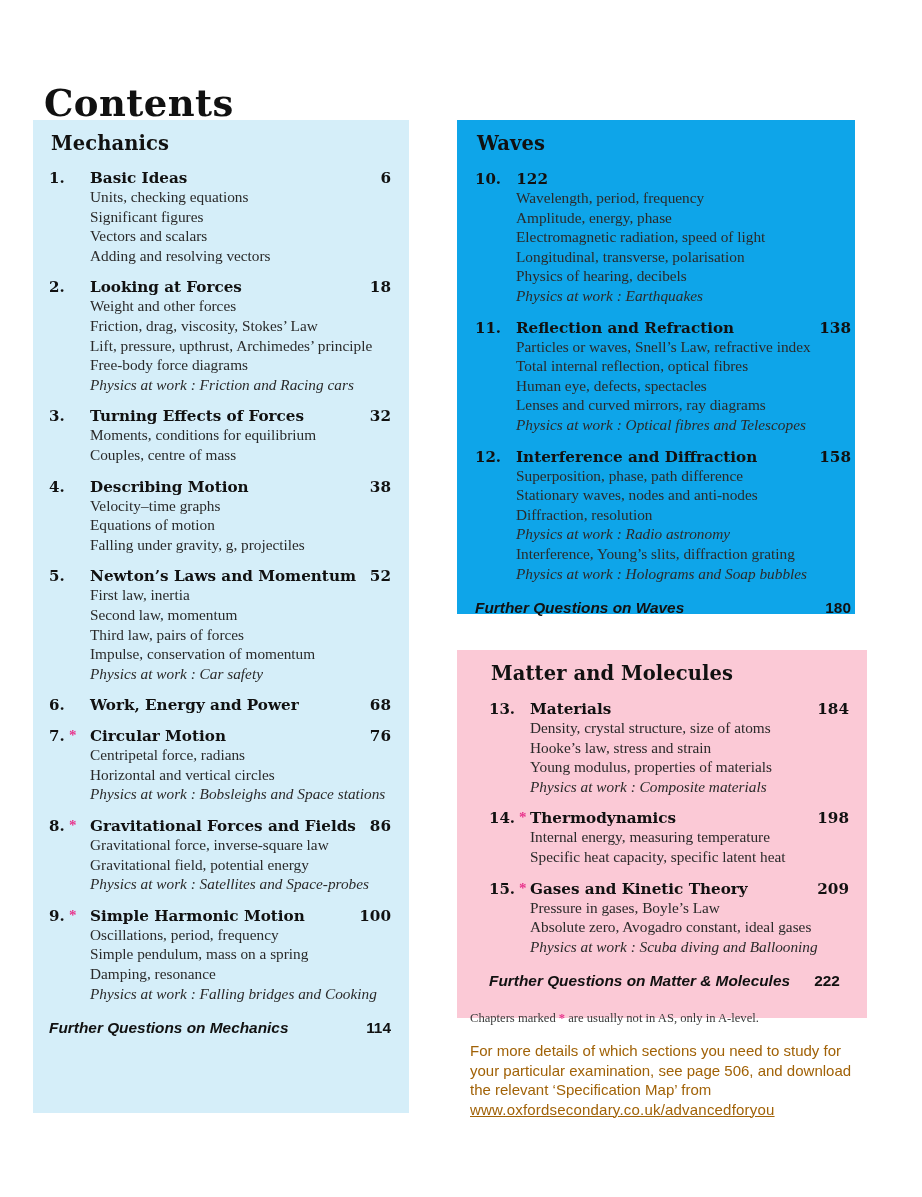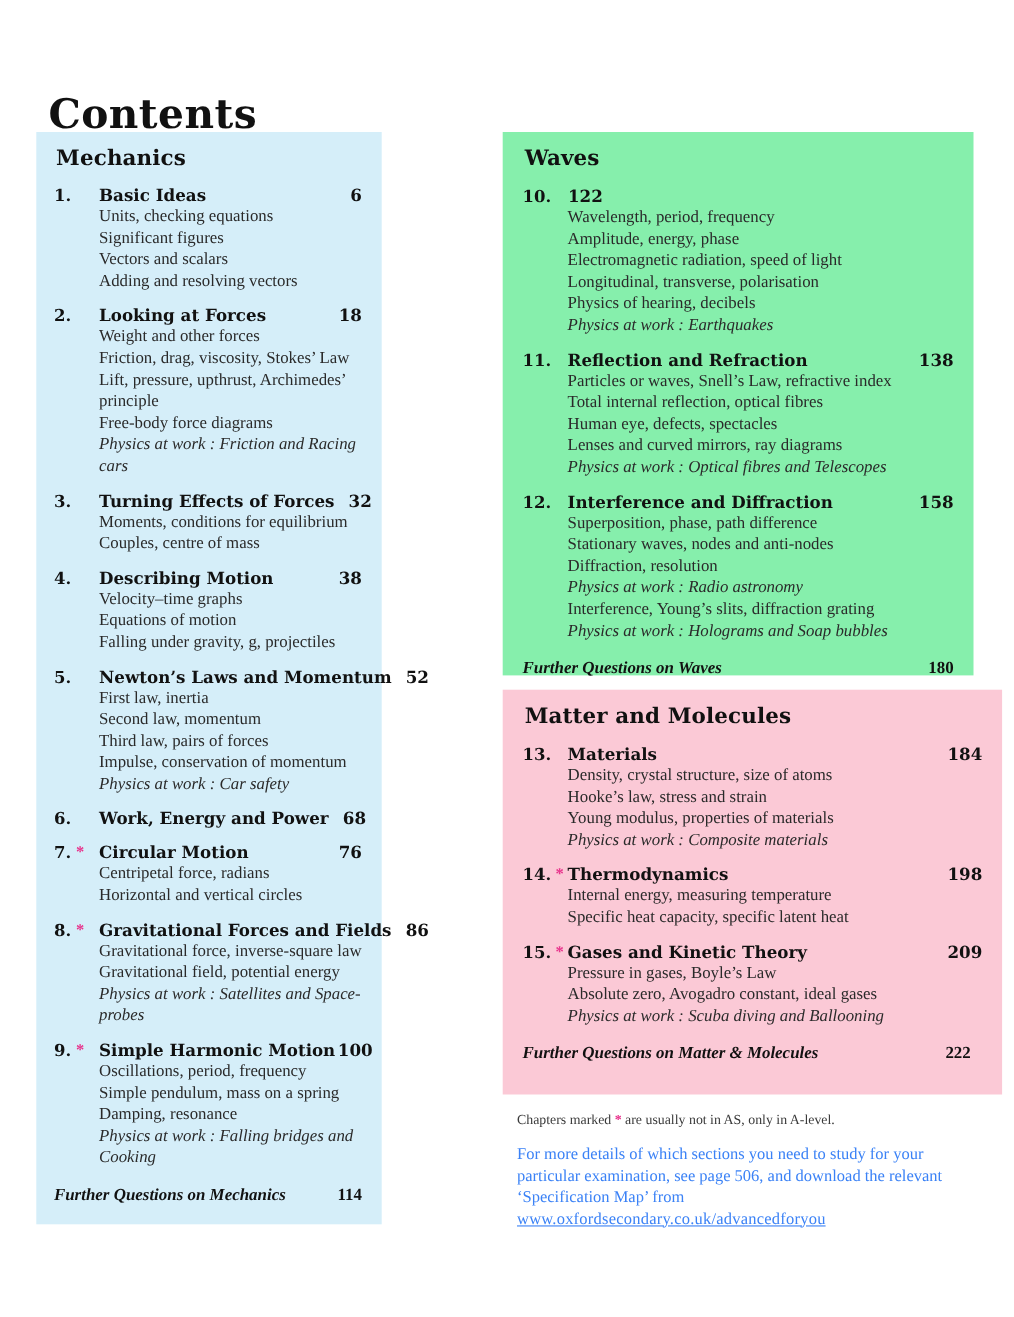--- a/index.html
+++ b/index.html
@@ -31,40 +31,40 @@
   }
 
   
   .panel {
     position: absolute;
     box-sizing: border-box;
   }
   .panel-mechanics {
     left: 33px;
     top: 120px;
-    width: 314px;
+    width: 376px;
     height: 993px;
     background: #d5eef9;
     padding: 12px 18px 0 16px;
   }
   .panel-waves {
     left: 457px;
     top: 120px;
-    width: 428px;
+    width: 398px;
     height: 494px;
-    background: #86efac;
-    padding: 12px 18px 0 18px;
+    background: #0ea5e9;
+    padding: 12px 4px 0 18px;
   }
   .panel-matter {
     left: 457px;
-    top: 627px;
-    width: 454px;
+    top: 650px;
+    width: 410px;
     height: 368px;
     background: #fbc9d6;
-    padding: 12px 18px 0 18px;
+    padding: 12px 18px 0 32px;
   }
 
   .section-heading {
     font-family: "DejaVu Serif", "Liberation Serif", serif;
     font-weight: bold;
     font-size: 19.5px;
     color: #111111;
     margin: 0 0 14px 2px;
     letter-spacing: 0.1px;
   }
@@ -146,21 +146,21 @@
     color: #2a2a2a;
   }
   .topics li.paw {
     font-style: italic;
   }
 
   
   .further {
     display: flex;
     align-items: baseline;
-    font-family: Liberation Serif, serif;
+    font-family: Liberation Sans, sans-serif;
     font-weight: bold;
     font-style: italic;
     font-size: 15.4px;
     color: #111111;
     margin-top: 16px;
     white-space: nowrap;
   }
   .further .f-label { flex: 1 1 auto; }
   .further .f-page {
     flex: 0 0 auto;
@@ -183,23 +183,23 @@
     font-size: 12.6px;
     color: #3a3a3a;
     line-height: 17px;
     margin: 0 0 14px 0;
   }
   .footnote-small .star {
     color: #e8338c;
     font-weight: bold;
   }
   .footnote-main {
-    font-family: Liberation Serif, serif;
+    font-family: Liberation Sans, sans-serif;
     font-size: 15px;
-    color: #3b82f6;
+    color: #a16207;
     line-height: 19.5px;
     margin: 0;
   }
   .footnote-url {
     text-decoration: underline;
     letter-spacing: 0.2px;
   }
 </style>
 </head>
 <body>
@@ -289,20 +289,21 @@
       <div class="chapter">
         <div class="chapter-head">
           <span class="ch-num">7.</span>
           <span class="ch-star">*</span>
           <span class="ch-title">Circular Motion</span>
           <span class="ch-page">76</span>
         </div>
         <ul class="topics">
           <li>Centripetal force, radians</li>
           <li>Horizontal and vertical circles</li>
+          <li class="paw">Physics at work : Bobsleighs and Space stations</li>
         </ul>
       </div>
       <div class="chapter">
         <div class="chapter-head">
           <span class="ch-num">8.</span>
           <span class="ch-star">*</span>
           <span class="ch-title">Gravitational Forces and Fields</span>
           <span class="ch-page">86</span>
         </div>
         <ul class="topics">

